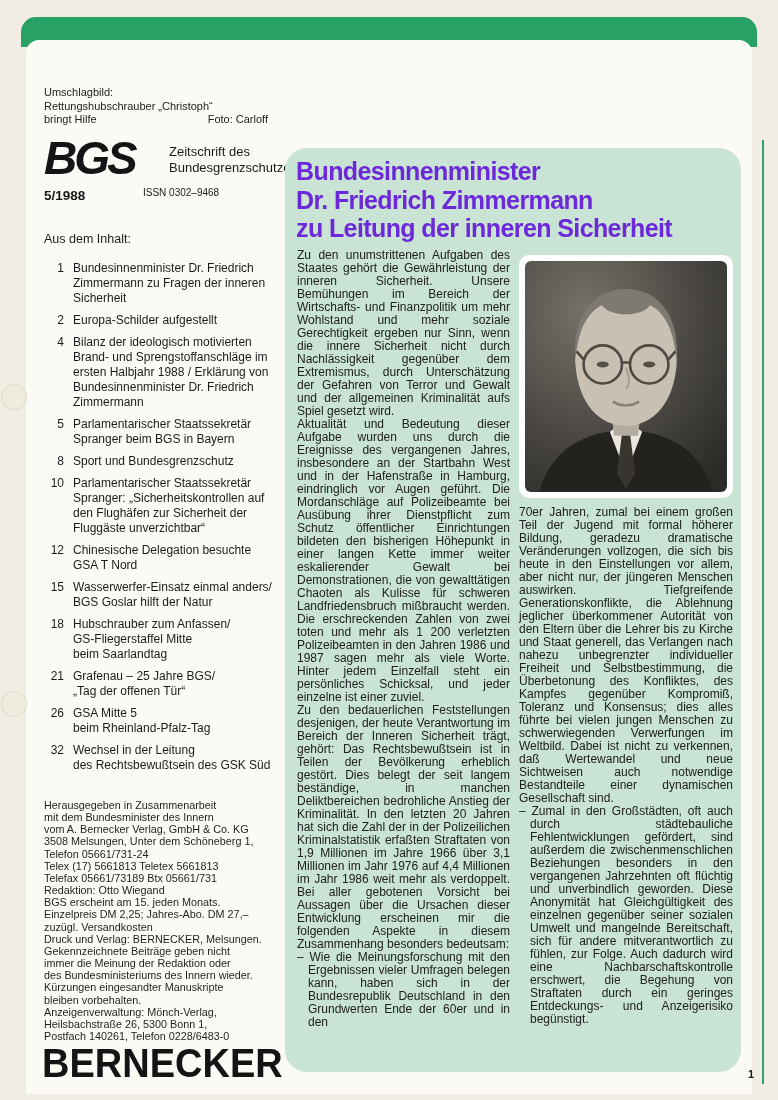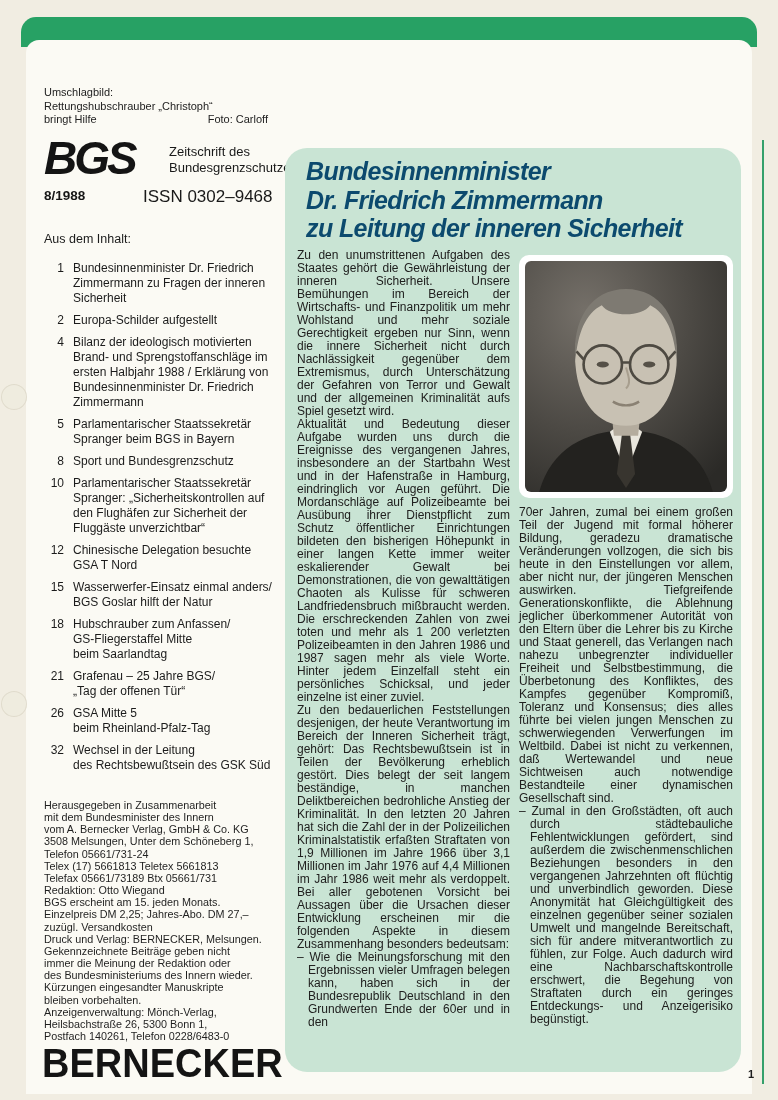--- a/index.html
+++ b/index.html
@@ -19,37 +19,37 @@
   .covernote{position:absolute;left:44px;top:86px;width:224px;
     font-size:11px;line-height:13.5px;color:#222;}
   .covernote .row{display:flex;justify-content:space-between;}
   .masthead{position:absolute;left:44px;top:136px;width:230px;height:52px;}
   .bgslogo{position:absolute;left:0;top:0;font-size:46px;font-weight:bold;
     font-style:italic;letter-spacing:-3px;line-height:44px;color:#141414;
     transform:scaleY(1.02);text-align:right;}
   .mast-sub{position:absolute;left:99px;top:8px;font-size:13px;line-height:16px;color:#191919;margin-left:26px;}
   .issue-row{position:absolute;left:44px;top:188px;width:230px;}
   .issue{position:absolute;left:0;top:0;font-size:13.5px;font-weight:bold;color:#161616;}
-  .issn{position:absolute;left:99px;top:-1px;font-size:17px;color:#191919;}
+  .issn{position:absolute;left:99px;top:-1px;font-size:10px;color:#191919;}
   .toc{position:absolute;left:44px;top:232px;width:234px;}
   .toc-head{font-size:12.5px;margin:0 0 15px 0;color:#1b1b1b;}
   .toc-grid{display:grid;grid-template-columns:20px 1fr;column-gap:9px;row-gap:7px;
     font-size:12px;line-height:15px;color:#1b1b1b;}
   .toc-num{text-align:right;}
   .toc-txt{white-space:pre-line;}
   .imprint{position:absolute;left:44px;top:799px;width:238px;
     font-size:10.8px;line-height:12.15px;white-space:pre-line;color:#1f1f1f;}
   .bernecker{position:absolute;left:42px;top:1040px;font-size:38px;font-weight:bold;
     letter-spacing:0px;color:#141414;transform:scaleY(1.08);transform-origin:left top;}
   
   .panel{position:absolute;left:285px;top:148px;width:456px;height:924px;
     background:#c9e4d4;border-radius:22px;overflow:hidden;}
-  .headline{position:absolute;left:21px;top:9px;width:436px;
-    font-size:25px;line-height:28.5px;font-weight:bold;font-style:italic;
-    letter-spacing:-0.6px;color:#0c4a6e;}
+  .headline{position:absolute;left:11px;top:9px;width:436px;
+    font-size:25px;line-height:28.5px;font-weight:bold;
+    letter-spacing:-0.6px;color:#6d28d9;}
   .col{position:absolute;top:101px;font-size:12px;line-height:13px;
     text-align:justify;color:#20201f;}
   .col1{left:12px;width:213px;}
   .col2{left:234px;width:214px;}
   .col p{margin:0;}
   .col p.hang{padding-left:11px;text-indent:-11px;}
   .photo{width:214px;height:243px;background:#ffffff;border-radius:10px;
     box-sizing:border-box;padding:6px;margin:6px 0 8px 0;}
   .photo-inner{width:100%;height:100%;border-radius:6px;overflow:hidden;display:block;}
   
@@ -72,21 +72,21 @@
     <span>Foto: Carloff</span>
   </div>
 </div>
 
 <div class="masthead">
   <div class="bgslogo">BGS</div>
   <div class="mast-sub" style="white-space:pre-line;">Zeitschrift des
 Bundesgrenzschutzes</div>
 </div>
 <div class="issue-row">
-  <span class="issue">8/1988</span>
+  <span class="issue">5/1988</span>
   <span class="issn">ISSN 0302–9468</span>
 </div>
 
 <div class="toc">
   <p class="toc-head">Aus dem Inhalt:</p>
   <div class="toc-grid">
     <div class="toc-num">1</div>
     <div class="toc-txt">Bundesinnenminister Dr. Friedrich
 Zimmermann zu Fragen der inneren
 Sicherheit</div>

